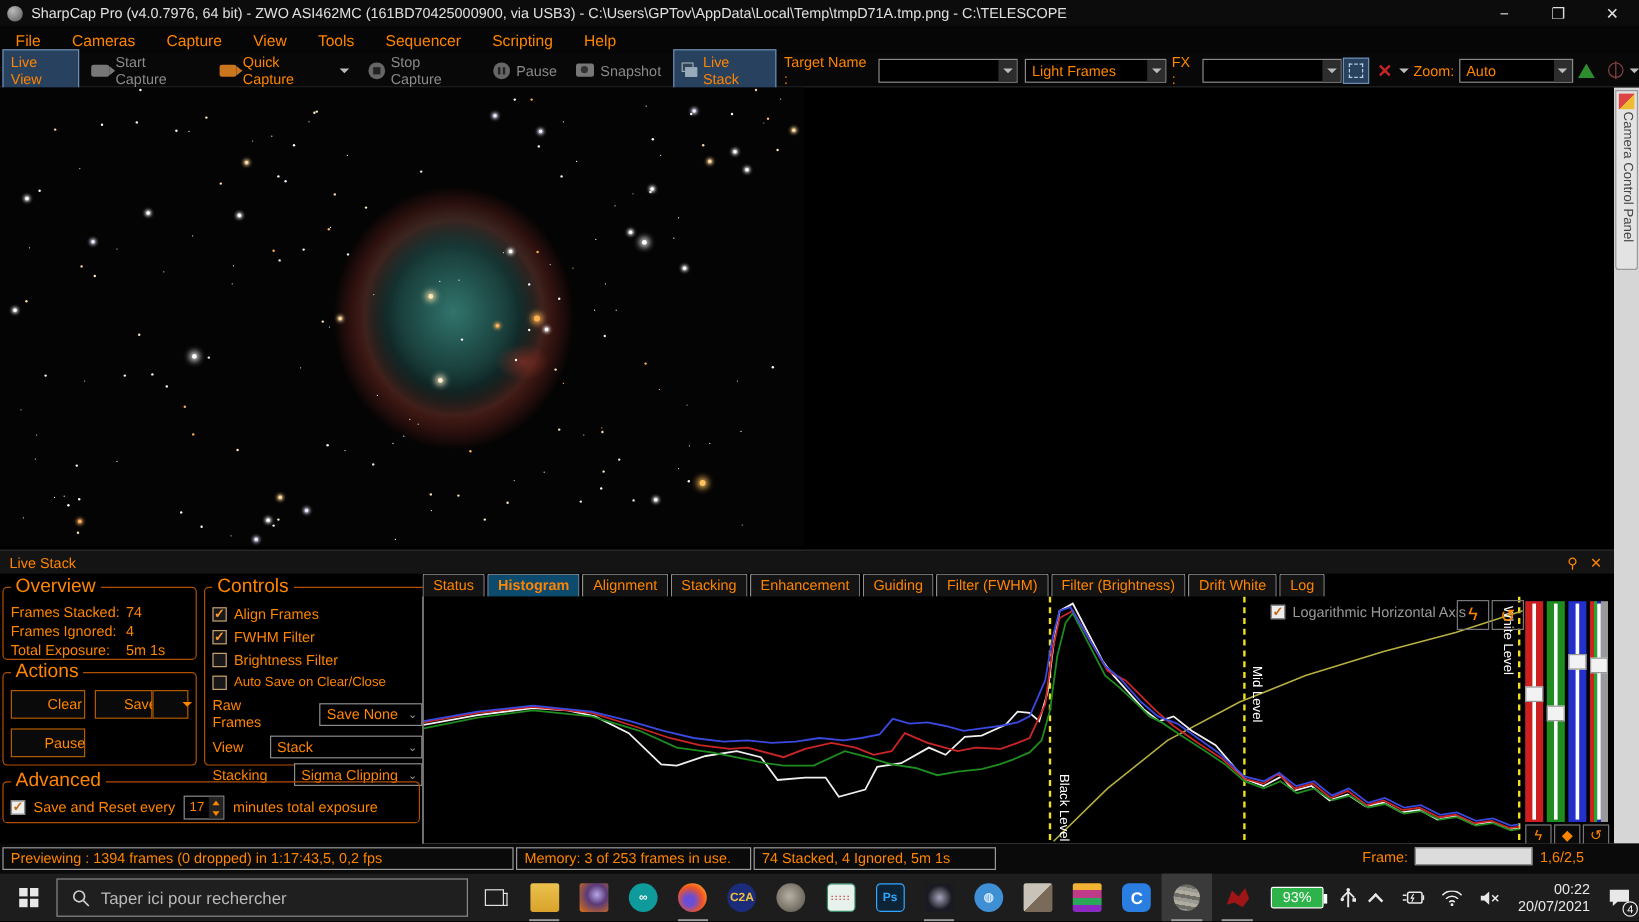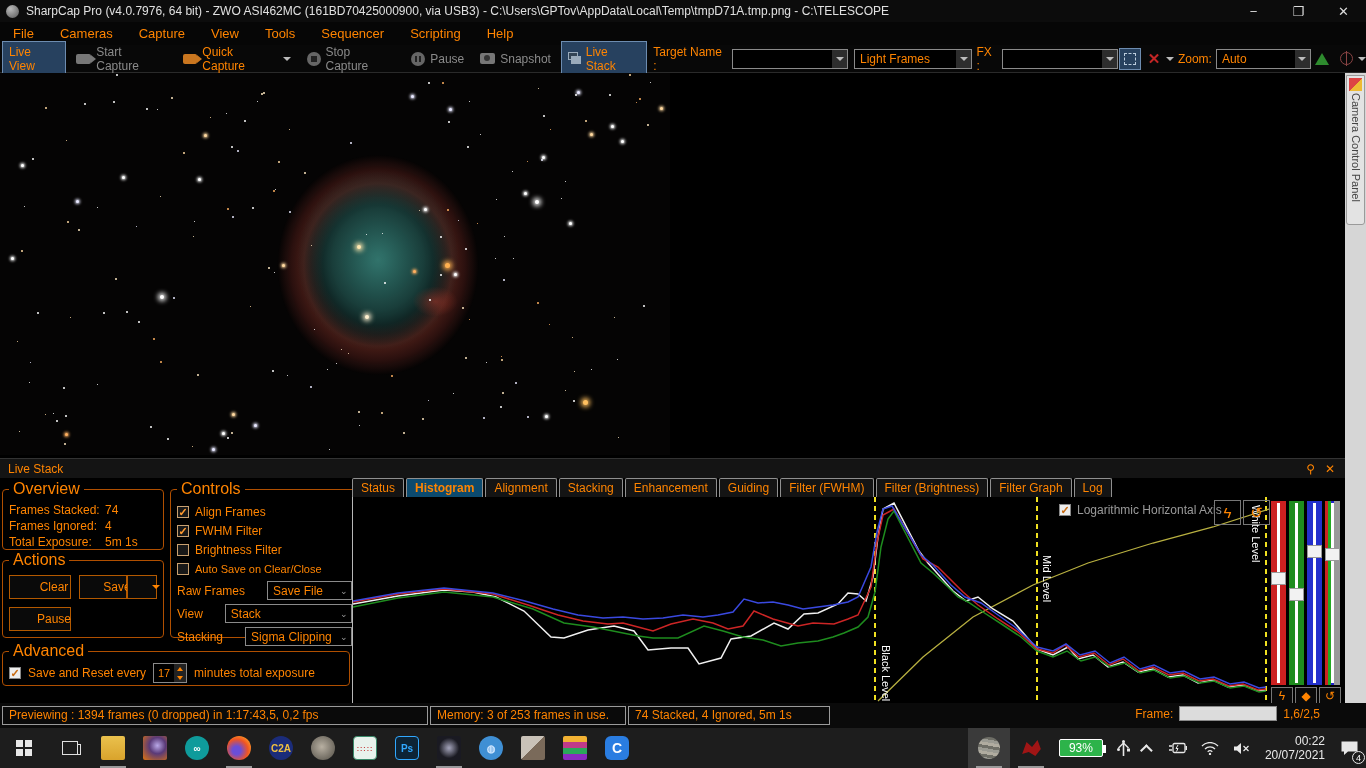--- a/index.html
+++ b/index.html
@@ -505,21 +505,21 @@
           <span class="cbx"></span>
           <span>Brightness Filter</span>
         </div>
       <div class="cb-row">
           <span class="cbx"></span>
           <span style="font-size:11px">Auto Save on Clear/Close</span>
         </div>
       <div class="sel-row">
           <span>Raw Frames</span>
           <span class="mini-combo" style="flex:1">
-            <span class="val">Save File</span>
+            <span class="val">Save None</span>
             <span class="car">⌄</span>
           </span>
         </div>
       <div class="sel-row">
           <span>View</span>
           <span class="mini-combo" style="flex:1">
             <span class="val">Stack</span>
             <span class="car">⌄</span>
           </span>
         </div>
@@ -554,21 +554,21 @@
 
     <div class="tabs">
       <span class="tab">Status</span>
       <span class="tab active">Histogram</span>
       <span class="tab">Alignment</span>
       <span class="tab">Stacking</span>
       <span class="tab">Enhancement</span>
       <span class="tab">Guiding</span>
       <span class="tab">Filter (FWHM)</span>
       <span class="tab">Filter (Brightness)</span>
-      <span class="tab">Filter Graph</span>
+      <span class="tab">Drift White</span>
       <span class="tab">Log</span>
     </div>
 
     <div class="hist-area">
       <svg id="hist-svg" width="916" height="205" style="position:absolute;left:0;top:0" viewBox="0 0 916 205">
           <polyline points="522,0 522,205" fill="none" stroke="#f0e020" stroke-width="2" stroke-dasharray="5,4"></polyline>
           <polyline points="684,0 684,205" fill="none" stroke="#f0e020" stroke-width="2" stroke-dasharray="5,4"></polyline>
           <polyline points="913,0 913,205" fill="none" stroke="#f0e020" stroke-width="2" stroke-dasharray="5,4"></polyline>
           <polyline points="525,204 570,160 620,120 680,88 735,66 800,46 860,30 916,12" fill="none" stroke="#b8b040" stroke-width="1.3"></polyline>
           <polyline points="0,107 45,99 91,93 120,95 143,100 171,114 198,140 211,141 235,133 261,129 281,134 295,153 318,151 335,151 346,167 368,161 378,142 398,139 421,126 435,132 451,117 465,116 485,107 495,96 505,97 513,104 520,80 525,40 530,12 541,6 566,54 575,66 600,94 613,104 625,100 640,112 660,124 684,152 700,158 715,150 725,162 740,158 755,170 770,165 785,175 800,172 815,180 830,178 845,186 860,183 875,190 890,188 905,194 913,193" fill="none" stroke="#f0f0f0" stroke-width="1.5"></polyline>
@@ -633,20 +633,27 @@
 
   <div class="taskbar">
     <span class="start">
         <span class="winlogo">
           <i></i>
           <i></i>
           <i></i>
           <i></i>
         </span>
       </span>
+    <span class="searchbox">
+      <svg class="tico" width="15" height="15" viewBox="0 0 15 15">
+          <circle cx="6" cy="6" r="4.5" fill="none" stroke="#cfcfcf" stroke-width="1.4"></circle>
+          <line x1="9.5" y1="9.5" x2="14" y2="14" stroke="#cfcfcf" stroke-width="1.4"></line>
+        </svg>
+      <span>Taper ici pour rechercher</span>
+    </span>
     <span class="taskview">
         <span class="tv-ico"></span>
       </span>
 
     <span class="app-btn open">
         <span class="ico24" style="background:linear-gradient(#eac14d,#d9a32c); border-radius:2px;"></span>
       </span>
     <span class="app-btn">
         <span class="ico24" style="background:radial-gradient(circle at 60% 40%, #b9a8e8, #5a3a78 40%, #c96a1f 90%); border-radius:2px;"></span>
       </span>

